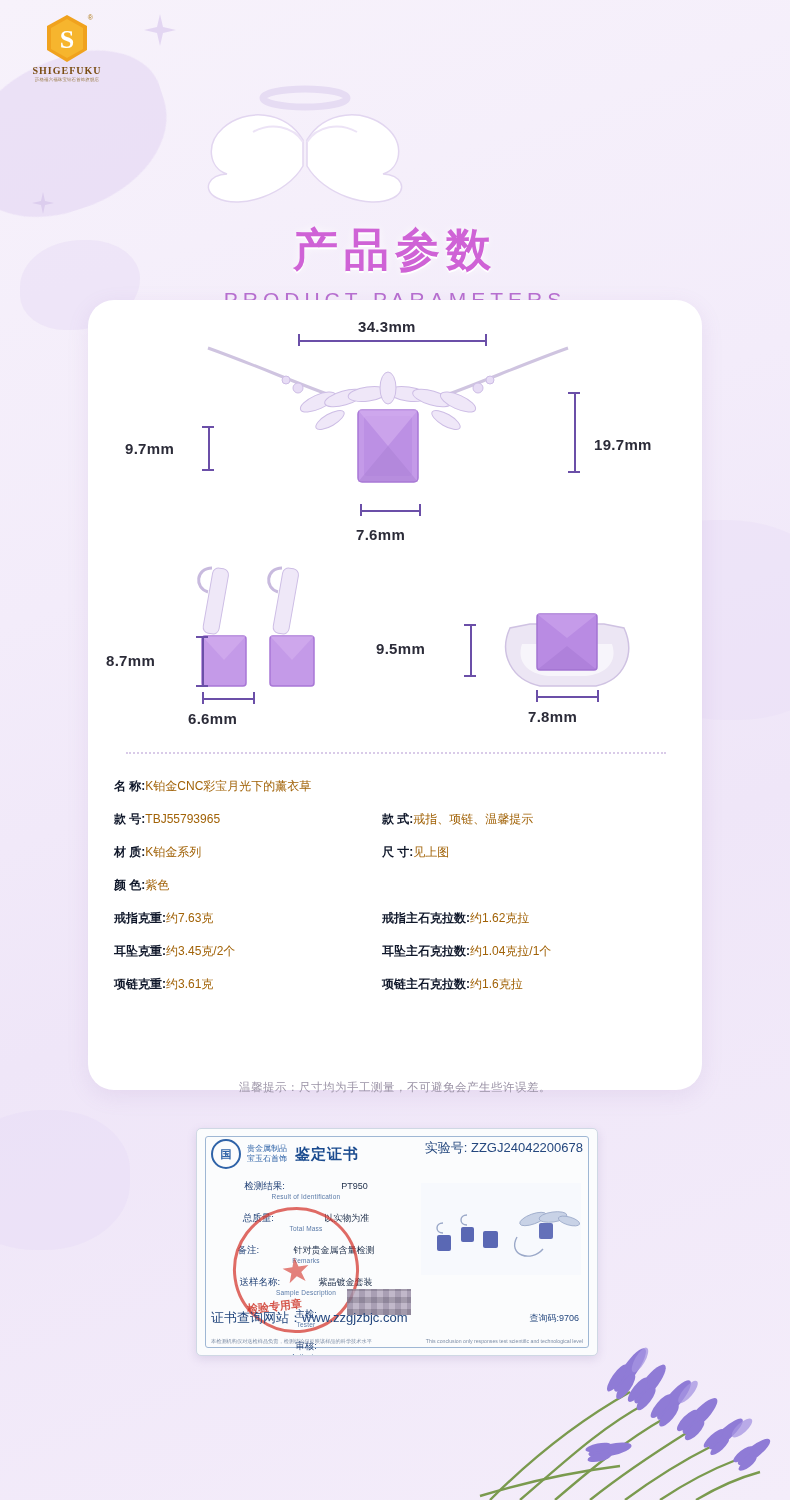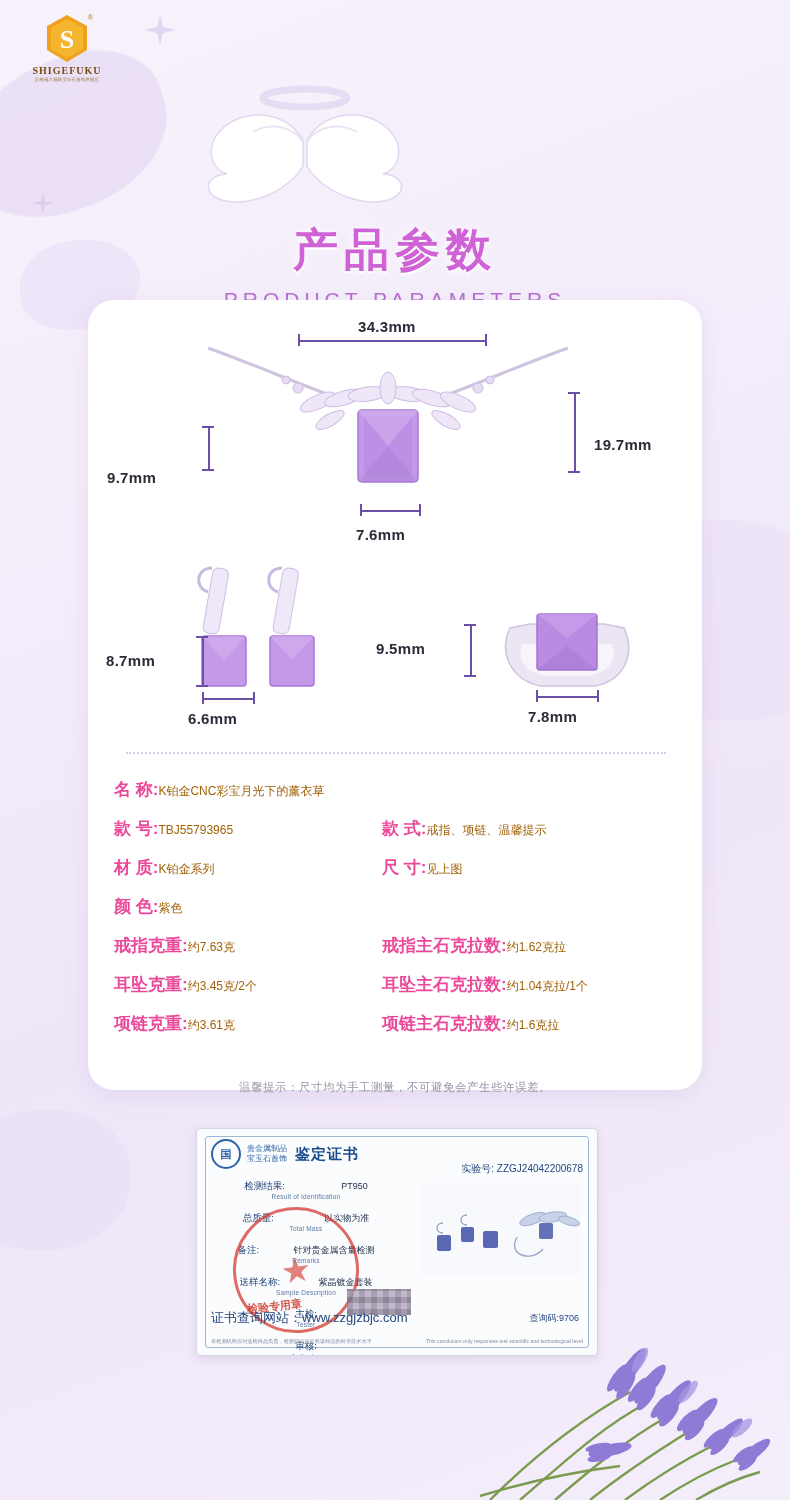--- a/index.html
+++ b/index.html
@@ -43,33 +43,33 @@
   .cap-v{position:absolute;width:1.5px;height:12px;background:#6b4fa8;}
   .cap-h{position:absolute;height:1.5px;width:12px;background:#6b4fa8;}
 
   .dotted{position:absolute;left:38px;top:452px;width:540px;border-top:2px dotted #d9cbe8;}
 
   
   .specs{position:absolute;left:26px;top:478px;width:570px;}
   .spec-row{display:flex;margin-bottom:16px;}
   .spec-cell{display:flex;align-items:baseline;}
   .spec-cell.c1{width:268px;}
-  .spec-k{font-size:17px;font-weight:bold;color:#ec4899;white-space:nowrap;}
+  .spec-k{font-size:12px;font-weight:bold;color:#0f172a;white-space:nowrap;}
   .spec-v{font-size:12px;color:#a16207;white-space:nowrap;}
   .note{position:absolute;left:0;top:780px;width:614px;text-align:center;font-size:11.5px;color:#9b93a6;letter-spacing:.5px;}
 
   
   .cert{position:absolute;left:196px;top:1128px;width:400px;height:226px;background:#fbfcfd;border:1px solid #cfd8e4;border-radius:5px;
         box-shadow:0 3px 10px rgba(120,100,160,.18);overflow:hidden;}
   .cert-inner{position:absolute;left:8px;top:7px;right:8px;bottom:7px;border:1px solid #9fb7d4;border-radius:3px;}
   .cert-head{position:absolute;left:14px;top:10px;display:flex;align-items:center;}
   .cert-seal{width:26px;height:26px;border-radius:50%;border:2px solid #2f63a8;color:#2f63a8;font-size:11px;display:flex;align-items:center;justify-content:center;font-weight:bold;}
   .cert-org{margin-left:6px;font-size:8px;color:#2f63a8;line-height:1.25;}
   .cert-title{margin-left:8px;font-size:15px;font-weight:bold;color:#1b4b8f;letter-spacing:1px;}
-  .cert-lab{position:absolute;right:14px;top:33px;font-size:10px;color:#24477e;}
+  .cert-lab{position:absolute;right:14px;top:10px;font-size:13px;color:#24477e;}
   .cert-fields{position:absolute;left:14px;top:46px;width:190px;text-align:center;}
   .cfield{margin-bottom:7px;}
   .cf-cn{font-size:9.5px;color:#1f3f75;}
   .cf-en{font-size:6.5px;color:#5a7aa8;letter-spacing:.2px;}
   .cf-val{font-size:9px;color:#22324d;}
   .cert-stamp{position:absolute;left:36px;top:78px;width:120px;height:120px;border:3px solid #d4332a;border-radius:50%;opacity:.72;
       display:flex;align-items:center;justify-content:center;transform:rotate(-8deg);}
   .cert-star{color:#d4332a;font-size:34px;opacity:.85;}
   .cert-stamp-txt{position:absolute;left:50px;top:170px;font-size:11px;color:#cf3a2e;opacity:.85;font-weight:bold;transform:rotate(-6deg);}
   .cert-photo{position:absolute;right:16px;top:54px;width:160px;height:92px;background:linear-gradient(180deg,#fdfdff,#f2f5fb);}
@@ -158,21 +158,21 @@
     </svg>
 
     <div class="bar-h" style="left:210px;top:40px;width:188px;"></div>
     <div class="cap-v" style="left:210px;top:34px;"></div>
     <div class="cap-v" style="left:397px;top:34px;"></div>
     <div class="dim-label" style="left:270px;top:18px;">34.3mm</div>
 
     <div class="bar-v" style="left:120px;top:126px;height:44px;"></div>
     <div class="cap-h" style="left:114px;top:126px;"></div>
     <div class="cap-h" style="left:114px;top:169px;"></div>
-    <div class="dim-label" style="left:19px;top:140px;margin-top:29px;">9.7mm</div>
+    <div class="dim-label" style="left:37px;top:140px;">9.7mm</div>
 
     <div class="bar-v" style="left:486px;top:92px;height:80px;"></div>
     <div class="cap-h" style="left:480px;top:92px;"></div>
     <div class="cap-h" style="left:480px;top:171px;"></div>
     <div class="dim-label" style="left:506px;top:136px;text-align:right;">19.7mm</div>
 
     <div class="bar-h" style="left:272px;top:210px;width:60px;"></div>
     <div class="cap-v" style="left:272px;top:204px;"></div>
     <div class="cap-v" style="left:331px;top:204px;"></div>
     <div class="dim-label" style="left:268px;top:226px;">7.6mm</div>

